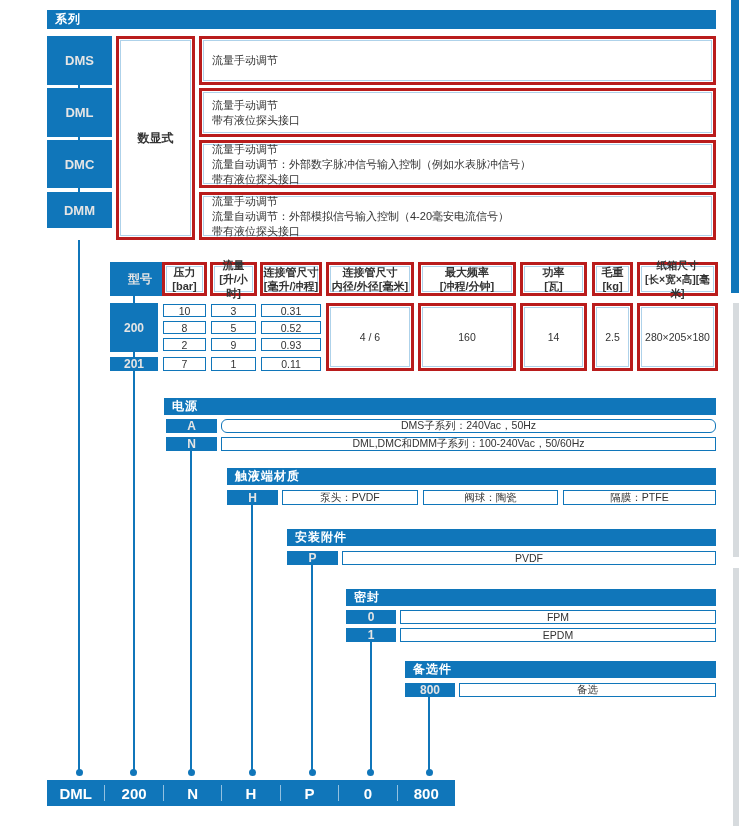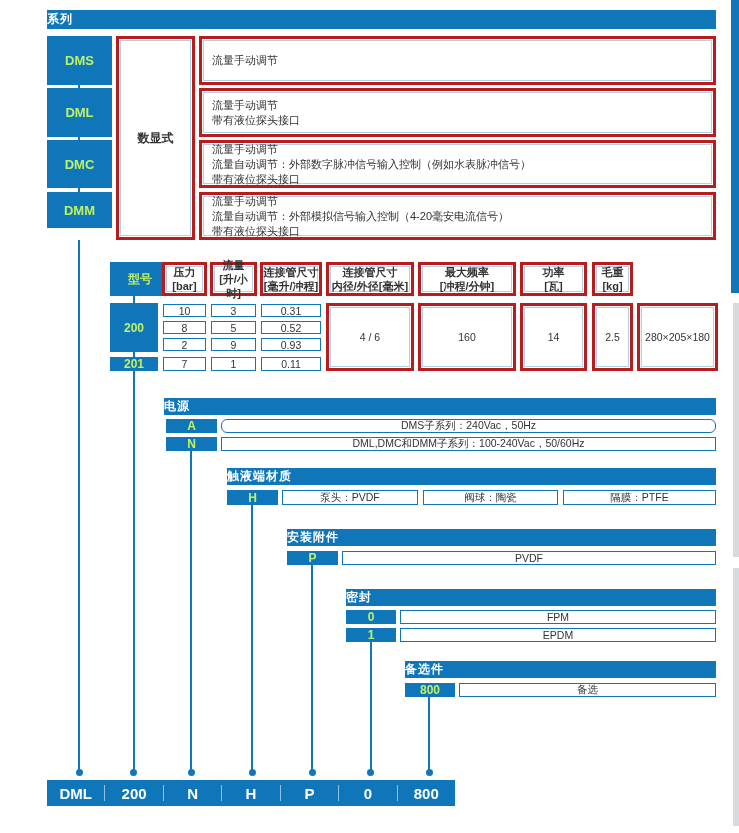--- a/index.html
+++ b/index.html
@@ -1,22 +1,22 @@
 <!DOCTYPE html>
 <html><head>
 <meta charset="utf-8">
 <style>
   html,body{margin:0;padding:0;background:#fff;}
   #page{position:relative;width:739px;height:833px;background:#fff;overflow:hidden;
         font-family:"Liberation Sans","DejaVu Sans",sans-serif;color:#333;}
   .abs{position:absolute;box-sizing:border-box;}
   .blue{background:#1076ba;}
   .sechdr{background:#1076ba;color:#fff;font-weight:bold;font-size:12px;
-          display:flex;align-items:center;letter-spacing:1px;}
-  .key{background:#1076ba;color:#bef264;font-weight:bold;font-size:12px;
+          display:flex;align-items:center;padding-left:8px;letter-spacing:1px;}
+  .key{background:#1076ba;color:#e5e5e5;font-weight:bold;font-size:12px;
        display:flex;align-items:center;justify-content:center;}
   .dbox{background:#fff;border:3px solid #b91c1c;
         box-shadow:inset 0 0 0 1px #fff, inset 0 0 0 2px #aed2ea;
         display:flex;align-items:center;justify-content:center;}
   .sbox{background:#fff;border:1px solid #1076ba;
         display:flex;align-items:center;justify-content:center;}
   .descbox{justify-content:flex-start;padding-left:10px;}
   .desc{font-size:11px;line-height:15px;color:#333;}
   .hdrcell{flex-direction:column;font-weight:bold;font-size:11px;line-height:14px;text-align:center;}
   .num{font-size:10.5px;color:#333;}
@@ -105,20 +105,24 @@
       <div>[冲程/分钟]</div>
   </div>
   <div class="abs dbox hdrcell" style="left:520px;top:262px;width:67px;height:34px;">
     <div>功率</div>
       <div>[瓦]</div>
   </div>
   <div class="abs dbox hdrcell" style="left:592px;top:262px;width:41px;height:34px;">
     <div>毛重</div>
       <div>[kg]</div>
   </div>
+  <div class="abs dbox hdrcell" style="left:637px;top:262px;width:81px;height:34px;font-size:10.5px;">
+    <div>纸箱尺寸</div>
+      <div>[长×宽×高][毫米]</div>
+  </div>
 
   <div class="abs vline" style="left:133px;top:296px;height:7px;"></div>
   <div class="abs key" style="left:110px;top:303px;width:48px;height:49px;">
       <span>200</span>
     </div>
   <div class="abs vline" style="left:133px;top:352px;height:5px;"></div>
   <div class="abs key" style="left:110px;top:357px;width:48px;height:14px;">
       <span>201</span>
     </div>
 

